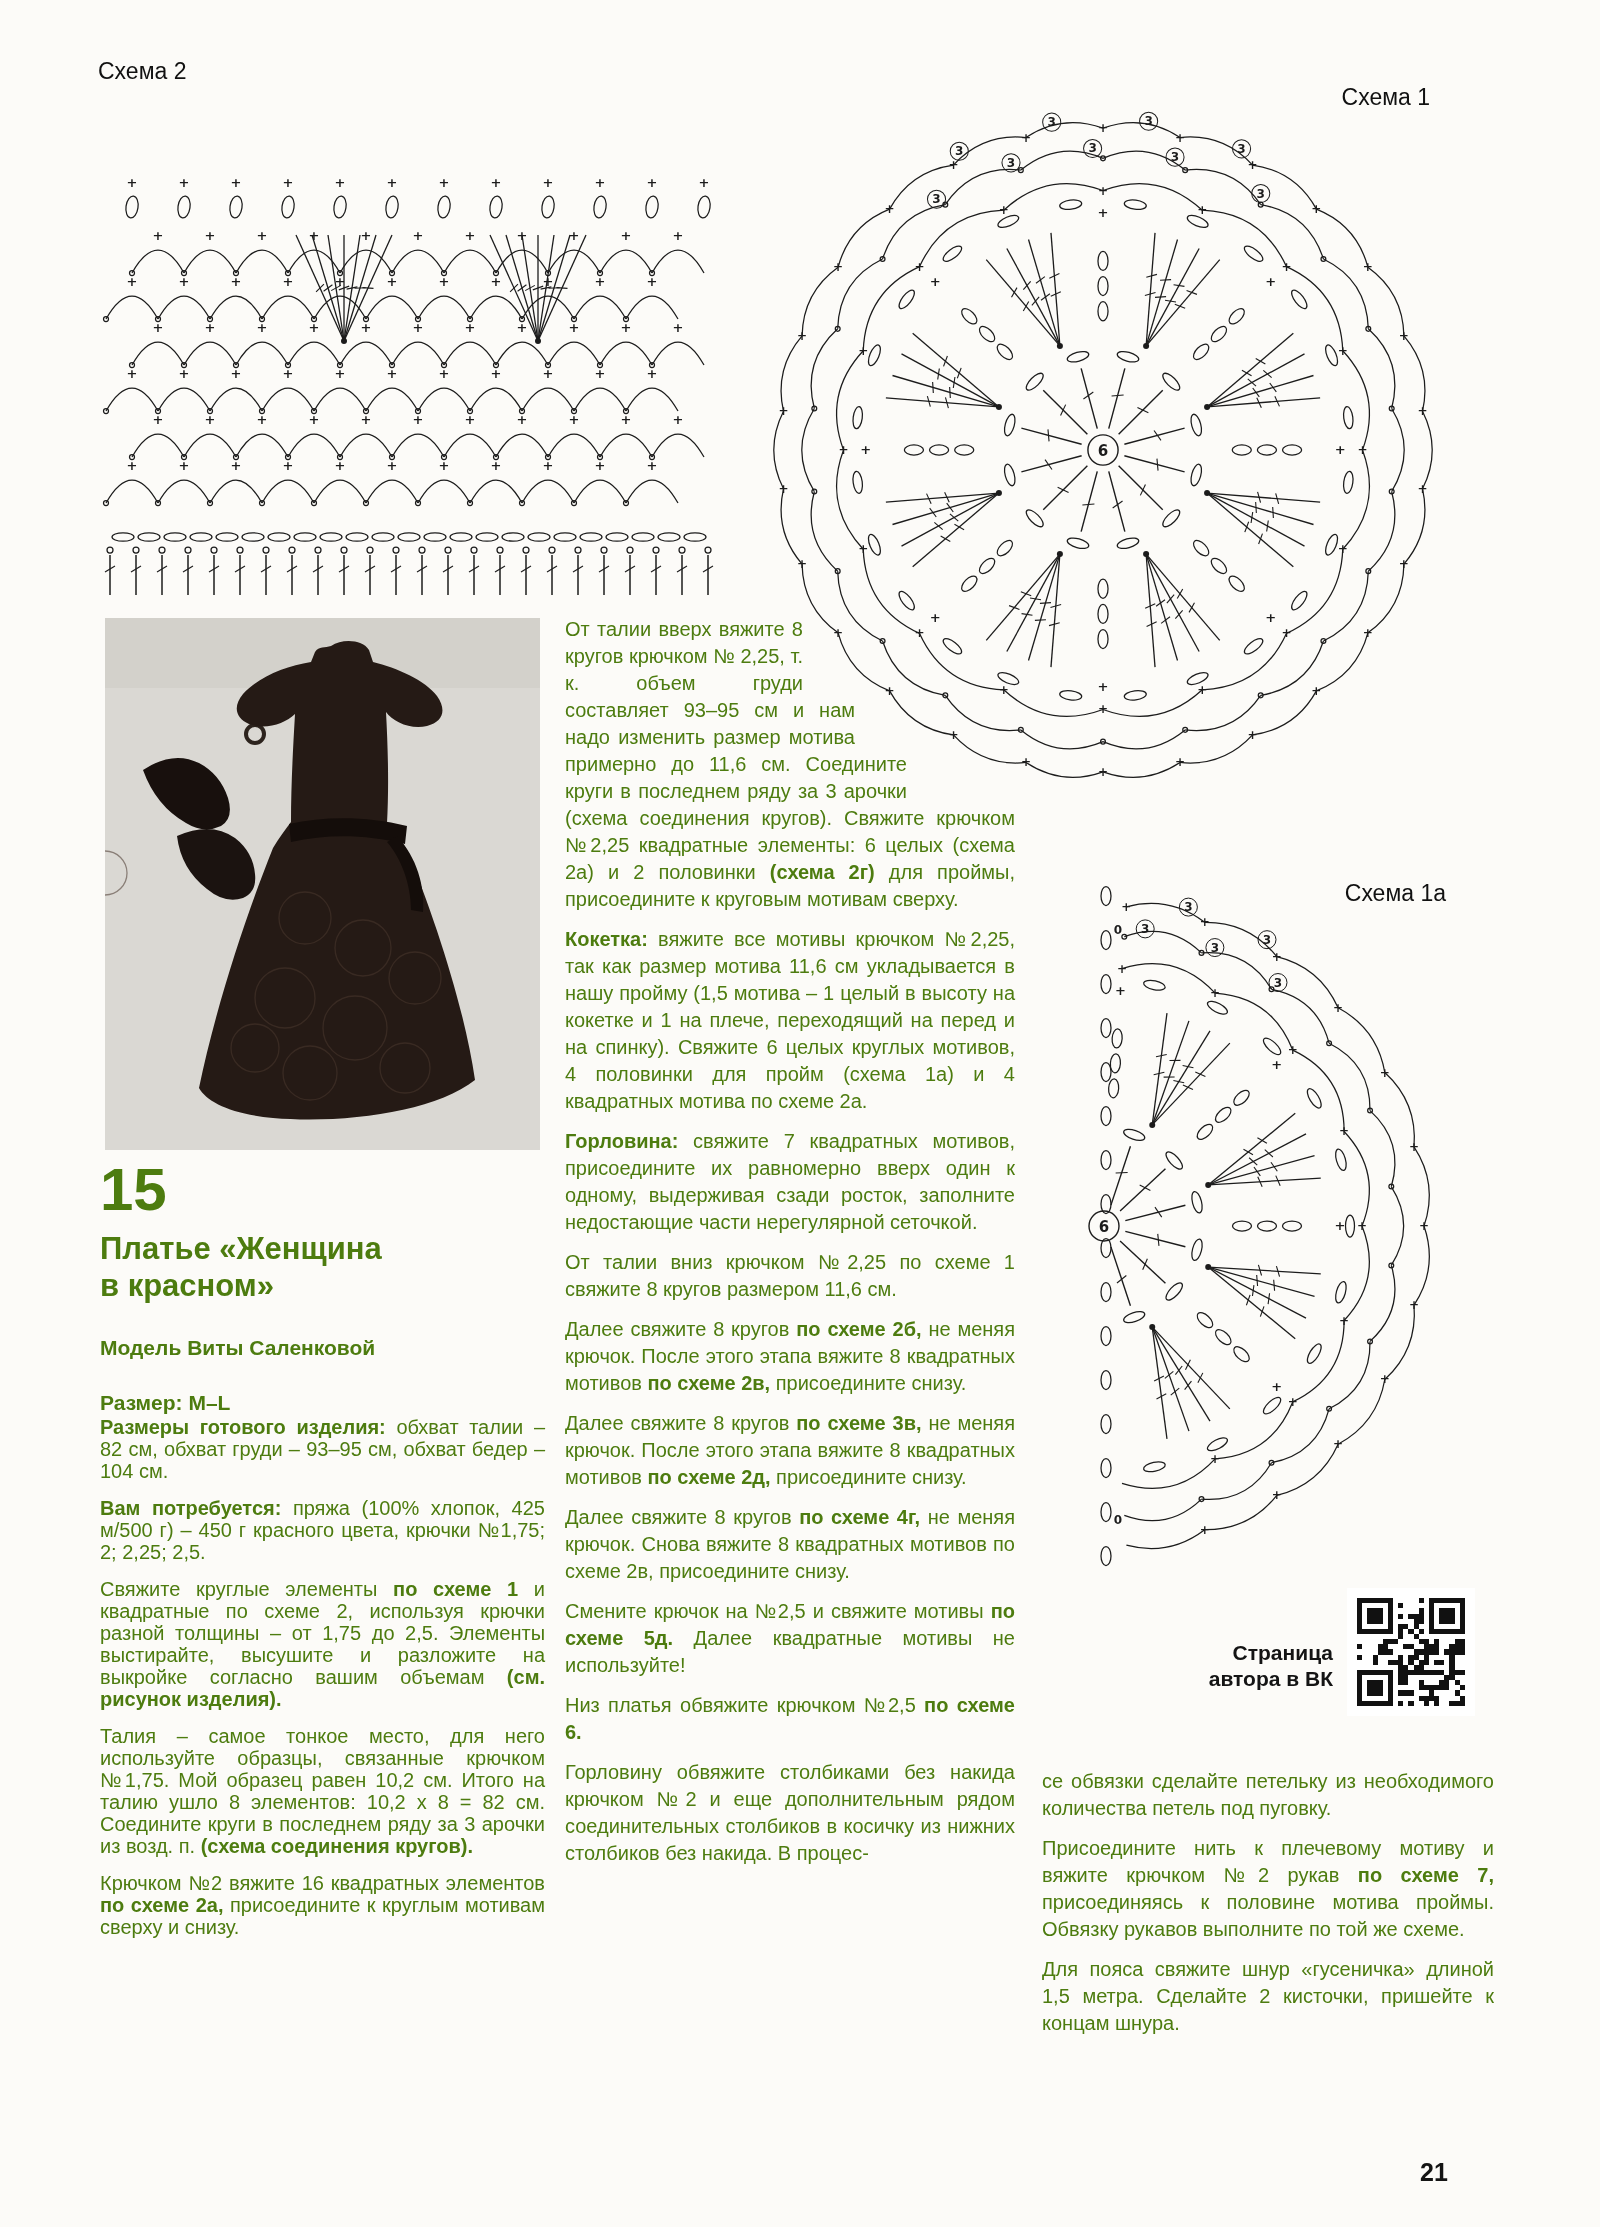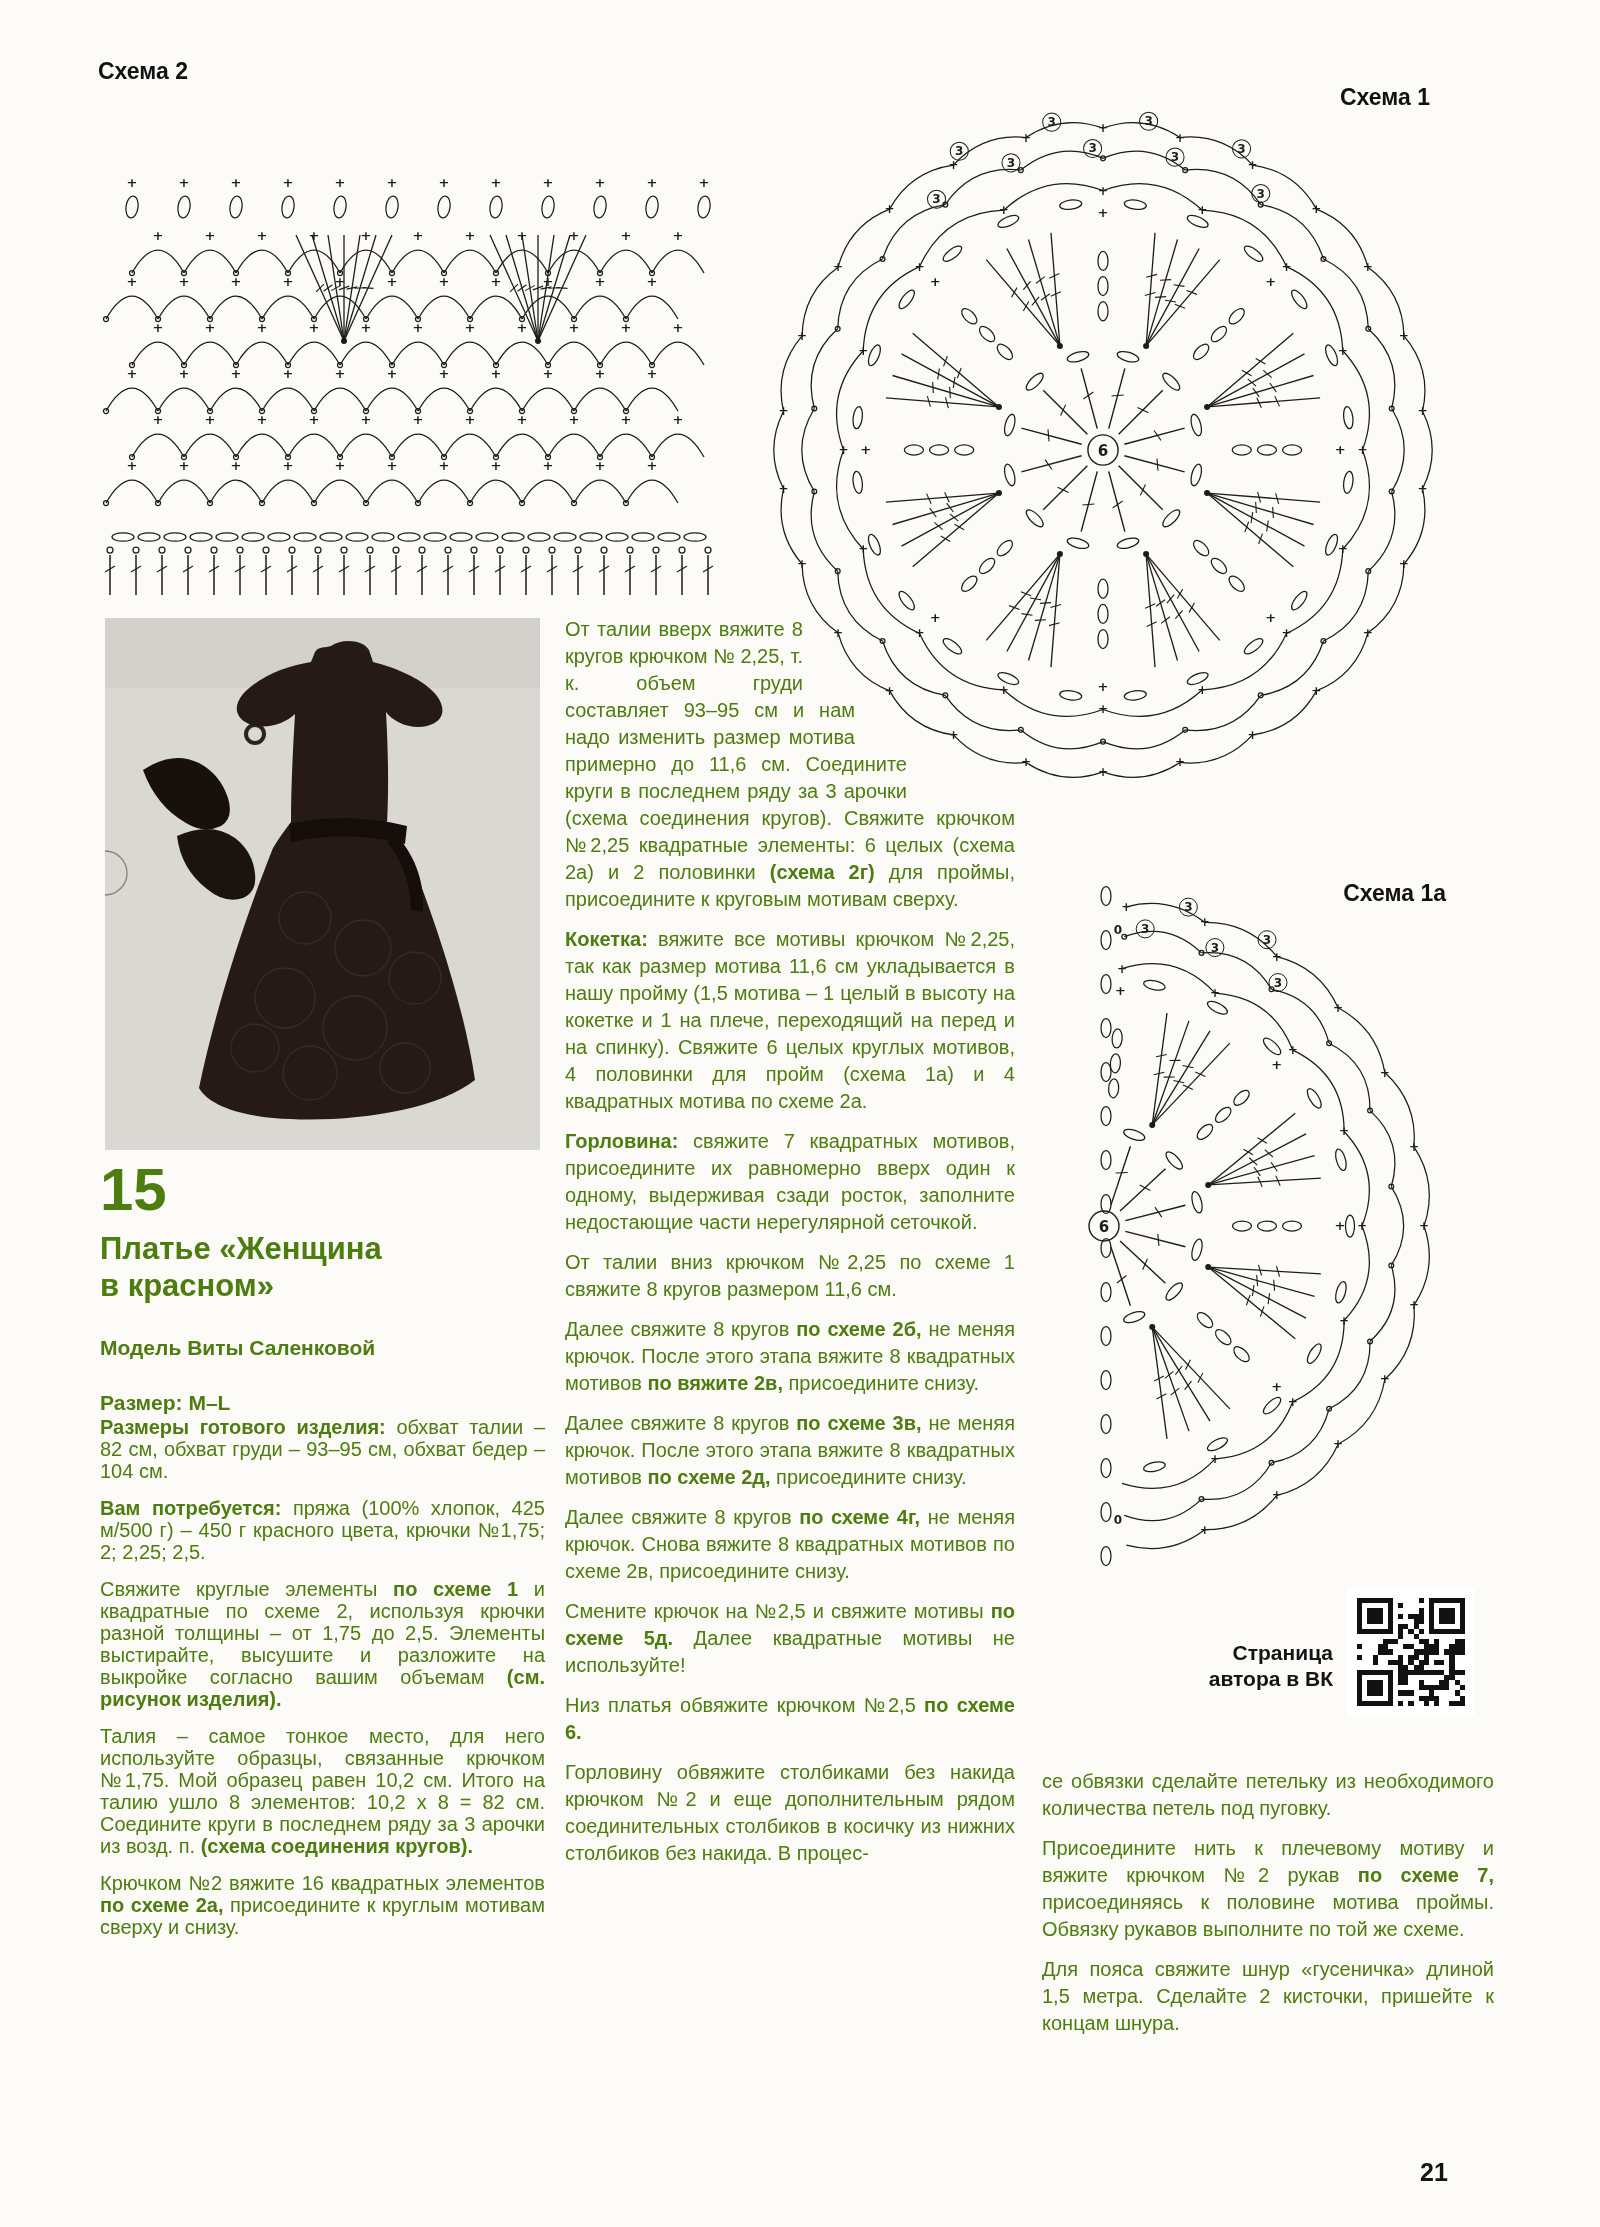--- a/index.html
+++ b/index.html
@@ -1,19 +1,19 @@
 <!DOCTYPE html>
 <html lang="ru"><head>
 <meta charset="utf-8">
 <style>
   *{margin:0;padding:0;box-sizing:border-box}
   html,body{background:#9a9a9a}
   .page{position:relative;width:1600px;height:2227px;background:#fcfbf8;color:#141414;
         font-family:"Liberation Sans",sans-serif;overflow:hidden}
-  .chart-label{font-weight:700;font-size:23px;color:#111}
+  .chart-label{font-weight:400;font-size:23px;color:#111}
   svg{display:block}
 
   .chart2{position:absolute;left:86px;top:58px;width:660px}
   .chart2 .chart-label{margin-left:12px}
   .chart2 svg{width:655px;height:522px;margin-top:4px}
 
   .chart1{position:absolute;left:750px;top:84px;width:710px}
   .chart1 .chart-label{position:absolute;right:30px;top:0}
   .chart1 svg{width:706px;height:704px;margin-top:14px}
 
@@ -992,21 +992,21 @@
   </div>
 
   <div class="col mid-col">
     <div class="spacer s1"></div>
     <div class="spacer s2"></div>
     <div class="spacer s3"></div>
     <p><span>От талии вверх вяжите 8 кругов крючком № 2,25, т. к. объем груди составляет 93–95 см и нам надо изменить размер мотива примерно до 11,6 см. Соедините круги в последнем ряду за 3 арочки (схема соединения кругов). Свяжите крючком №2,25 квадратные элементы: 6 целых (схема 2а) и 2 половинки </span><b>(схема 2г)</b><span> для проймы, присоедините к круговым мотивам сверху.</span></p>
     <p><b>Кокетка:</b><span> вяжите все мотивы крючком №2,25, так как размер мотива 11,6 см укладывается в нашу пройму (1,5 мотива – 1 целый в высоту на кокетке и 1 на плече, переходящий на перед и на спинку). Свяжите 6 целых круглых мотивов, 4 половинки для пройм (схема 1а) и 4 квадратных мотива по схеме 2а.</span></p>
     <p><b>Горловина:</b><span> свяжите 7 квадратных мотивов, присоедините их равномерно вверх один к одному, выдерживая сзади росток, заполните недостающие части нерегулярной сеточкой.</span></p>
     <p><span>От талии вниз крючком №2,25 по схеме 1 свяжите 8 кругов размером 11,6 см.</span></p>
-    <p><span>Далее свяжите 8 кругов </span><b>по схеме 2б,</b><span> не меняя крючок. После этого этапа вяжите 8 квадратных мотивов </span><b>по вяжите 2в,</b><span> присоедините снизу.</span></p>
+    <p><span>Далее свяжите 8 кругов </span><b>по схеме 2б,</b><span> не меняя крючок. После этого этапа вяжите 8 квадратных мотивов </span><b>по схеме 2в,</b><span> присоедините снизу.</span></p>
     <p><span>Далее свяжите 8 кругов </span><b>по схеме 3в,</b><span> не меняя крючок. После этого этапа вяжите 8 квадратных мотивов </span><b>по схеме 2д,</b><span> присоедините снизу.</span></p>
     <p><span>Далее свяжите 8 кругов </span><b>по схеме 4г,</b><span> не меняя крючок. Снова вяжите 8 квадратных мотивов по схеме 2в, присоедините снизу.</span></p>
     <p><span>Смените крючок на №2,5 и свяжите мотивы </span><b>по схеме 5д.</b><span> Далее квадратные мотивы не используйте!</span></p>
     <p><span>Низ платья обвяжите крючком №2,5 </span><b>по схеме 6.</b></p>
     <p><span>Горловину обвяжите столбиками без накида крючком №2 и еще дополнительным рядом соединительных столбиков в косичку из нижних столбиков без накида. В процес-</span></p>
   </div>
 
   <div class="qr-wrap">
     <div class="qr-caption">
       <span>Страница</span><br>

